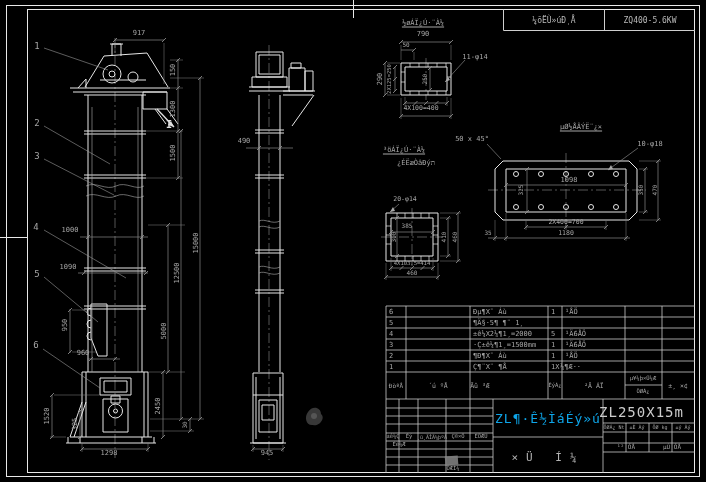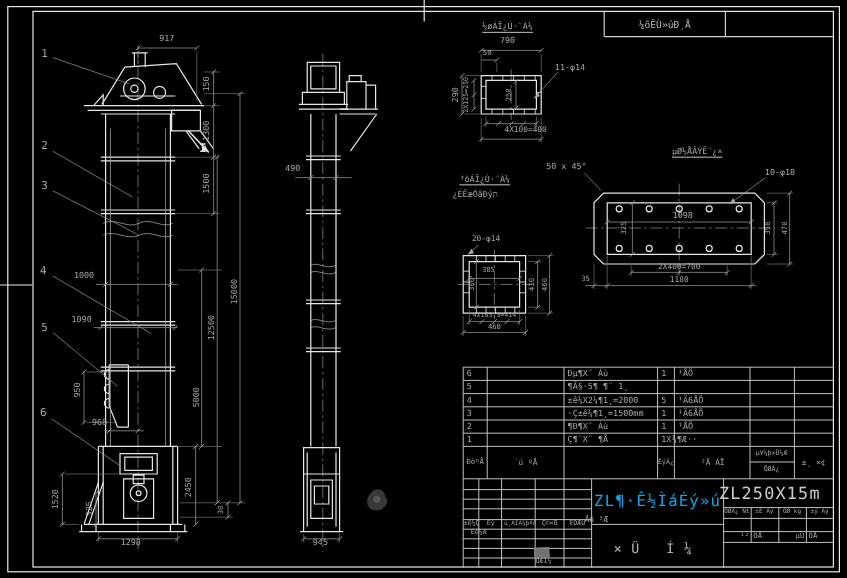--- a/index.html
+++ b/index.html
@@ -160,43 +160,43 @@
       <span class="ann" style="left: 169px; top: 125px; font-size: 10px; color: rgb(224, 224, 224); font-weight: bold;">I</span>
       <span class="ann" style="left: 244px; top: 141px;">490</span>
       <span class="ann" style="left: 267px; top: 453px;">945</span>
       <span class="ann und" style="left: 423px; top: 23px;">½øÁÏ¿Ú·¨À¼</span>
       <span class="ann" style="left: 423px; top: 34px;">790</span>
       <span class="ann" style="left: 406px; top: 45px; font-size: 6px;">50</span>
       <span class="ann rot" style="left: 380px; top: 79px;">290</span>
       <span class="ann rot" style="left: 390px; top: 79px; font-size: 5.5px;">2X125=250</span>
       <span class="ann rot" style="left: 425px; top: 79px; font-size: 6px;">250</span>
       <span class="ann" style="left: 475px; top: 57px;">11-φ14</span>
-      <span class="ann" style="left: 438px; top: 108px; font-size: 6.5px;">4X100=400</span>
+      <span class="ann" style="left: 421px; top: 108px; font-size: 6.5px;">4X100=400</span>
       <span class="ann und" style="left: 404px; top: 150px;">³öÁÏ¿Ú·¨À¼</span>
-      <span class="ann" style="left: 396px; top: 163px;">¿ÉËæÒâÐýת</span>
+      <span class="ann" style="left: 416px; top: 163px;">¿ÉËæÒâÐýת</span>
       <span class="ann" style="left: 405px; top: 199px; font-size: 6.5px;">20-φ14</span>
       <span class="ann" style="left: 407px; top: 226px; font-size: 6px;">385</span>
       <span class="ann rot" style="left: 394px; top: 237px; font-size: 6px;">300</span>
       <span class="ann rot" style="left: 444px; top: 237px; font-size: 6px;">410</span>
       <span class="ann rot" style="left: 455px; top: 237px; font-size: 6px;">460</span>
       <span class="ann" style="left: 412px; top: 264px; font-size: 5.5px;">4X103.5=414</span>
       <span class="ann" style="left: 412px; top: 273px; font-size: 6px;">460</span>
       <span class="ann und" style="left: 581px; top: 127px;">µØ½ÅÂÝË¨¿×</span>
       <span class="ann" style="left: 472px; top: 139px;">50 x 45°</span>
       <span class="ann" style="left: 650px; top: 144px;">10-φ18</span>
       <span class="ann" style="left: 569px; top: 180px;">1098</span>
       <span class="ann rot" style="left: 521px; top: 190px; font-size: 6px;">325</span>
       <span class="ann rot" style="left: 641px; top: 190px; font-size: 6px;">350</span>
       <span class="ann rot" style="left: 655px; top: 190px; font-size: 6px;">470</span>
       <span class="ann" style="left: 566px; top: 222px; font-size: 6.5px;">2X400=700</span>
       <span class="ann" style="left: 566px; top: 233px; font-size: 6.5px;">1180</span>
       <span class="ann" style="left: 488px; top: 233px; font-size: 6px;">35</span>
       <span class="ann" style="left: 396px; top: 386px; font-size: 6px;">ÐòºÅ</span>
       <span class="ann" style="left: 438px; top: 386px; font-size: 6.5px;">´ú ºÅ</span>
-      <span class="ann" style="left: 497px; top: 386px; font-size: 6.5px; margin-top: 47px;">Ãû ³Æ</span>
+      <span class="ann" style="left: 480px; top: 386px; font-size: 6.5px;">Ãû ³Æ</span>
       <span class="ann" style="left: 555px; top: 386px; font-size: 5.5px;">ÊýÁ¿</span>
       <span class="ann" style="left: 594px; top: 386px; font-size: 6.5px;">²Ä ÁÏ</span>
       <span class="ann" style="left: 643px; top: 379px; font-size: 5.5px;">µ¥¼þ×Ü¼Æ</span>
       <span class="ann" style="left: 643px; top: 392px; font-size: 5.5px;">ÖØÁ¿</span>
       <span class="ann" style="left: 678px; top: 386px; font-size: 6.5px;">±¸ ×¢</span>
       <span class="ann" style="left: 393px; top: 437px; font-size: 5.5px;">±ê¼Ç</span>
       <span class="ann" style="left: 409px; top: 437px; font-size: 5.5px;">Êý</span>
       <span class="ann" style="left: 432px; top: 437px; font-size: 5px;">¸ü¸ÄÎÄ¼þºÅ</span>
       <span class="ann" style="left: 458px; top: 437px; font-size: 5.5px;">Ç©×Ö</span>
       <span class="ann" style="left: 481px; top: 437px; font-size: 5.5px;">ÈÕÆÚ</span>
@@ -228,18 +228,19 @@
       <span class="ann left" style="left: 473px; top: 355.5px; font-size: 7px;">¶Ð¶X¯ Áù</span>
       <span class="ann left" style="left: 551px; top: 355.5px; font-size: 7px;">1</span>
       <span class="ann left" style="left: 565px; top: 355.5px; font-size: 7px;">¹ÅÖ</span>
       <span class="ann left" style="left: 389px; top: 366.5px; font-size: 7px;">1</span>
       <span class="ann left" style="left: 473px; top: 366.5px; font-size: 7px;">Ç¶¨X¨ ¶Å</span>
       <span class="ann left" style="left: 551px; top: 366.5px; font-size: 7px;">1X</span>
       <span class="ann left" style="left: 560px; top: 366.5px; font-size: 7px;">¼¶Æ··</span>
     </div>
 
 <div class="cell strip-left">¼õËÙ»úÐͺÅ</div>
+<div class="cell strip-right">ZQ400-5.6KW</div>
 
 <div class="tb-main">ZL¶·Ê½ÌáÉý»ú</div>
 <div class="tb-sub">×Ü Í¼</div>
 <div class="tb-model">ZL250X15m</div>
 
 </div>
 
 </body></html>

